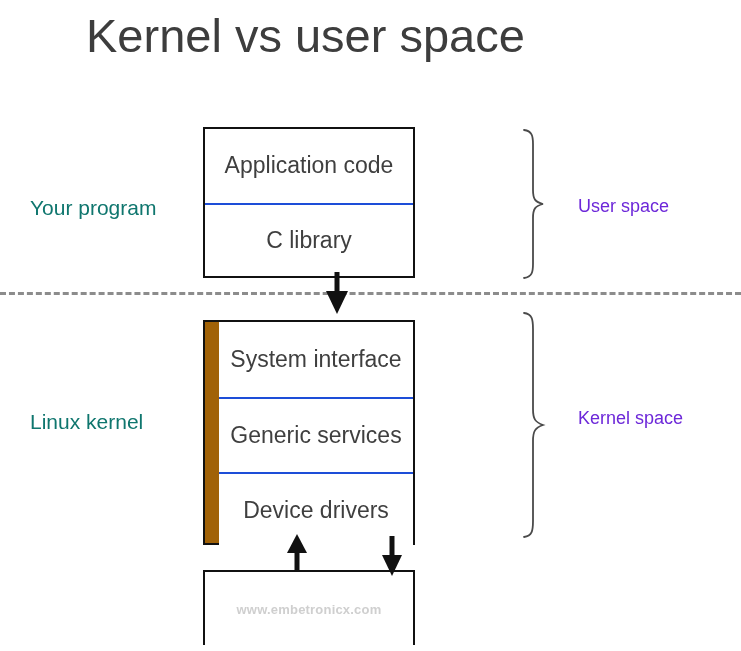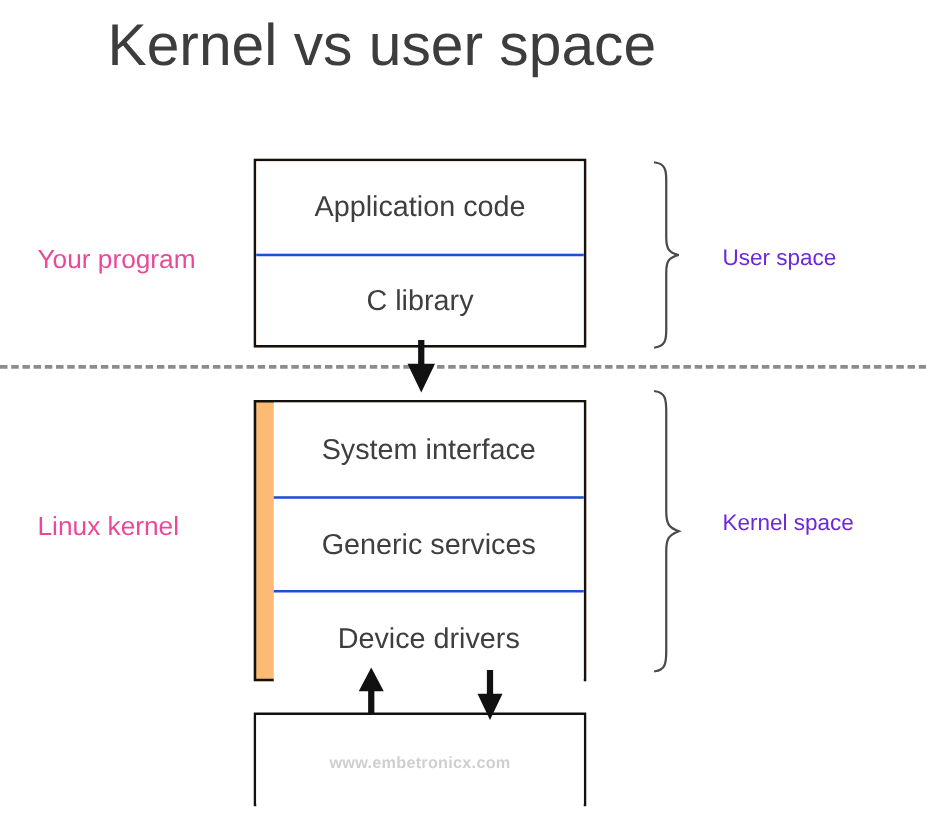--- a/index.html
+++ b/index.html
@@ -28,24 +28,24 @@
     font-weight: 400;
     color: #3d3d3d;
     letter-spacing: 0px;
     white-space: nowrap;
   }
 
   
   .stack {
     position: absolute;
     left: 203px;
-    width: 266px;
+    width: 212px;
     border: 2px solid #111111;
     box-sizing: border-box;
-    background: #fdba74;
+    background: #a16207;
   }
   #user-stack  { top: 127px; height: 151px; }
   #kernel-stack{ top: 320px; height: 225px; padding-left: 14px; }
   #hw-stack    { top: 570px; height: 75px; }
 
   .cell {
     height: 75px;
     display: flex;
     align-items: center;
     justify-content: center;
@@ -62,21 +62,21 @@
   .watermark {
     color: #cfcfcf;
     font-size: 13px;
     font-weight: bold;
     letter-spacing: 0.2px;
   }
 
   
   .side-label {
     position: absolute;
-    color: #ec4899;
+    color: #0f766e;
     font-size: 21px;
     white-space: nowrap;
   }
   #label-your-program { left: 30px; top: 196px; }
   #label-linux-kernel { left: 30px; top: 410px; }
   #label-hardware     { left: 30px; top: 589px; }
 
   
   .space-label {
     position: absolute;

